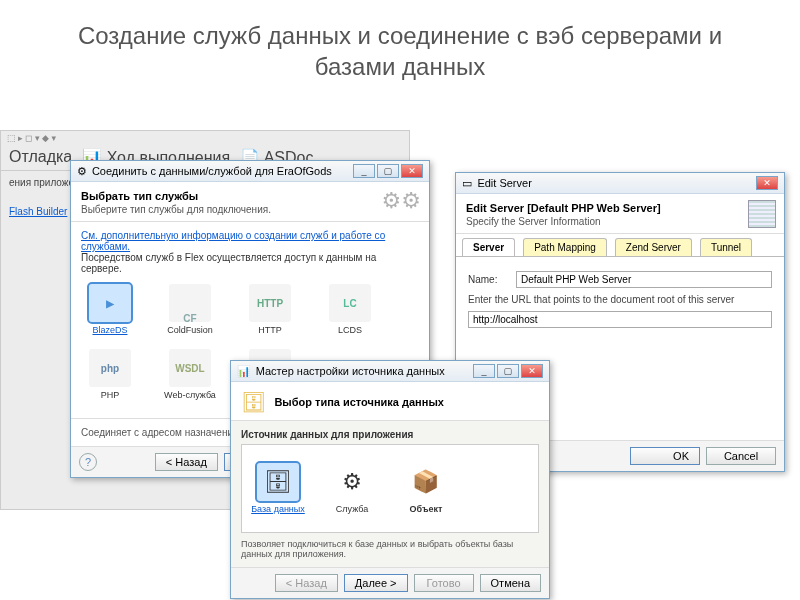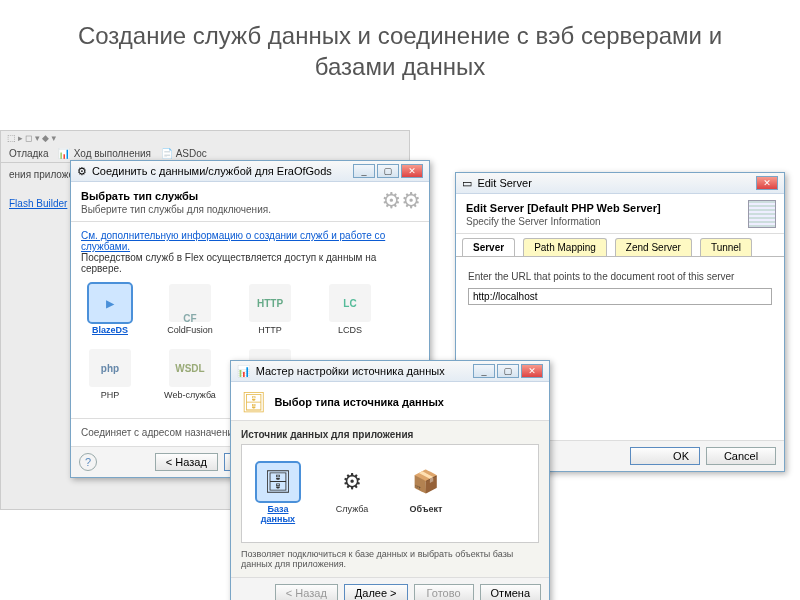--- a/index.html
+++ b/index.html
@@ -14,40 +14,40 @@
   .header-band { background: #fff; padding: 8px 10px 6px; border-bottom: 1px solid #ddd; position: relative; }
   .header-band .h1 { font-weight: bold; font-size: 11px; }
   .header-band .sub { font-size: 10px; color: #555; margin-top: 2px; }
   .blue-sub { color: #3a6ea5; }
   .gears { position: absolute; right: 8px; top: 6px; font-size: 22px; opacity:.3; }
   .body-area { padding: 8px 10px; font-size: 10px; color: #333; }
   .link { color: #0b5bd3; text-decoration: underline; cursor: pointer; }
   .icon-grid { display: flex; flex-wrap: wrap; gap: 14px 22px; padding: 10px 0; }
   .icon-item { width: 58px; text-align: center; font-size: 9px; color: #333; cursor: pointer; }
   .icon-item.selected .icon-box { outline: 2px solid #4a90d9; background:#cfe6ff;}
-  .icon-item.selected .lbl { color:#0b5bd3; text-decoration: underline; font-weight: bold;}
+  .icon-item.selected .lbl { color:#0b5bd3; text-decoration: underline;}
   .icon-box { width: 42px; height: 38px; margin: 0 auto 3px; display:flex; align-items:center; justify-content:center; border-radius:3px;}
   .icon-svg { font-size: 22px; }
   .footer-bar { border-top: 1px solid #ddd; padding: 6px 8px; display: flex; gap: 6px; align-items: center; background:#f4f4f4;}
   .footer-bar .status { flex:1; font-size:10px; color:#555;}
   .btn { background: linear-gradient(#fdfdfd,#e6e6e6); border:1px solid #9aa; padding:2px 10px; font-size:11px; cursor:pointer; min-width:60px;}
   .btn.primary { border-color:#5a8bc0;text-align:right;}
   .btn:disabled{color:#999;}
   .help-q { width:18px;height:18px;border:1px solid #9aa;border-radius:50%; display:inline-flex;align-items:center;justify-content:center;font-size:11px;color:#5a8bc0;}
   
   .tabs { display:flex; gap:8px; padding:4px 6px 0; border-bottom:1px solid #bbb;}
   .tab { padding:3px 10px; border:1px solid #bbb; border-bottom:none; background:#fef9c3; font-size:10px; cursor:pointer; border-radius:3px 3px 0 0;}
   .tab.active{background:#fff; font-weight:bold;}
   .form-row { display:flex; align-items:center; gap:8px; margin:6px 2px;}
   .form-row label{ font-size:10px; min-width:40px;}
   .form-row input{ flex:1; border:1px solid #aaa; padding:2px 4px; font-size:10px;}
   .note { font-size:10px; color:#444; margin:6px 2px 2px;}
   
   .eclipse-bg { position:absolute; top:130px; left:0; width:410px; height:380px; background:#ececec; border:1px solid #ccc;}
-  .eclipse-tabs { display:flex; gap:10px; padding:3px 8px; border-bottom:1px solid #ccc; font-size:10px;}
+  .eclipse-tabs { display:flex; gap:10px; padding:3px 8px; border-bottom:1px solid #ccc; font-size:16px;}
   .eclipse-tabs .et { color:#444;}
   .eclipse-body { padding:6px 8px; font-size:10px; color:#444;}
   .srv-icon { width:28px;height:28px;background:repeating-linear-gradient(#cdd,#cdd 2px,#eef 2px,#eef 4px); border:1px solid #99a;}
 </style>
 </head>
 <body>
 
 <div class="slide-title">Создание служб данных и соединение с вэб серверами и базами данных</div>
 
 <div class="eclipse-bg">
@@ -152,20 +152,24 @@
     <div class="sub blue-sub">Specify the Server Information</div>
     <div style="position:absolute;right:8px;top:6px;" class="srv-icon"></div>
   </div>
   <div class="tabs">
     <div class="tab active">Server</div>
     <div class="tab">Path Mapping</div>
     <div class="tab">Zend Server</div>
     <div class="tab">Tunnel</div>
   </div>
   <div class="body-area" style="flex:1;">
+    <div class="form-row">
+      <label>Name:</label>
+      <input type="text" value="Default PHP Web Server" style="">
+    </div>
     <div class="note">Enter the URL that points to the document root of this server</div>
     <div class="form-row">
       <input type="text" value="http://localhost" style="">
     </div>
   </div>
   <div class="footer-bar" style="justify-content:flex-end;">
     <button class="btn primary" style="min-width:70px;">OK</button>
     <button class="btn" style="min-width:70px;">Cancel</button>
   </div>
 </div>

